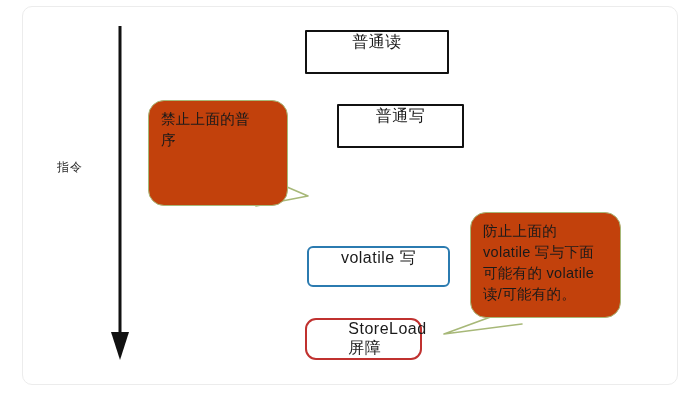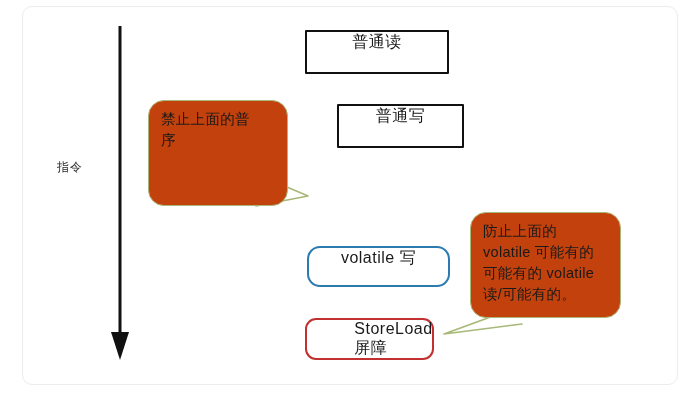--- a/index.html
+++ b/index.html
@@ -57,21 +57,21 @@
     font-size: 16px;
     color: #1a1a1a;
     letter-spacing: 0.5px;
   }
   .op-box.plain {
     border: 2px solid #111111;
     border-radius: 1px;
   }
   .op-box.volatile {
     border: 2px solid #2b7bb0;
-    border-radius: 13px;
+    border-radius: 6px;
   }
   .op-box.barrier {
     border: 2px solid #c0312f;
     border-radius: 11px;
   }
   
   .callout {
     position: absolute;
     box-sizing: border-box;
     border: 1.6px solid #a7b878;
@@ -112,21 +112,21 @@
 
   <div class="op-box plain" style="left:305px; top:104px; width:127px; height:44px;margin-left:32px;">
     <span>普通写</span>
   </div>
 
 
   <div class="op-box volatile" style="left:307px; top:246px; width:143px; height:41px;">
     <span>volatile 写</span>
   </div>
 
-  <div class="op-box barrier" style="left:305px; top:318px; width:129px; height:42px;padding-left:48px;">
+  <div class="op-box barrier" style="left:305px; top:318px; width:117px; height:42px;padding-left:48px;">
     <span>StoreLoad 屏障</span>
   </div>
 
   <div class="callout-tail" style="left:250px; top:170px; width:70px; height:50px;">
     <svg width="70" height="50" viewBox="0 0 70 50" xmlns="http://www.w3.org/2000/svg">
       <path d="M 2 2 L 58 26 L 6 36" fill="#ffffff" stroke="#a7b878" stroke-width="1.6" stroke-linejoin="round" stroke-linecap="round"></path>
     </svg>
   </div>
 
   <div class="callout" style="left:148px; top:100px; width:140px; height:106px;">
@@ -135,18 +135,18 @@
   </div>
 
   <div class="callout-tail" style="left:438px; top:300px; width:95px; height:50px;">
     <svg width="95" height="50" viewBox="0 0 95 50" xmlns="http://www.w3.org/2000/svg">
       <path d="M 88 4 L 6 34 L 84 24" fill="#ffffff" stroke="#a7b878" stroke-width="1.6" stroke-linejoin="round" stroke-linecap="round"></path>
     </svg>
   </div>
 
   <div class="callout" style="left:470px; top:212px; width:151px; height:106px;">
     <div>防止上面的</div>
-    <div>volatile 可能有的</div>
+    <div>volatile 写与下面</div>
     <div>可能有的 volatile</div>
     <div>读/可能有的。</div>
   </div>
 
 </div>
 
 </body></html>

